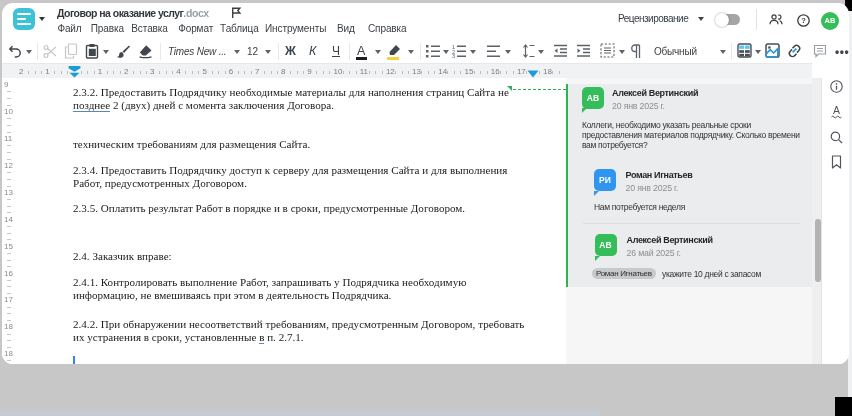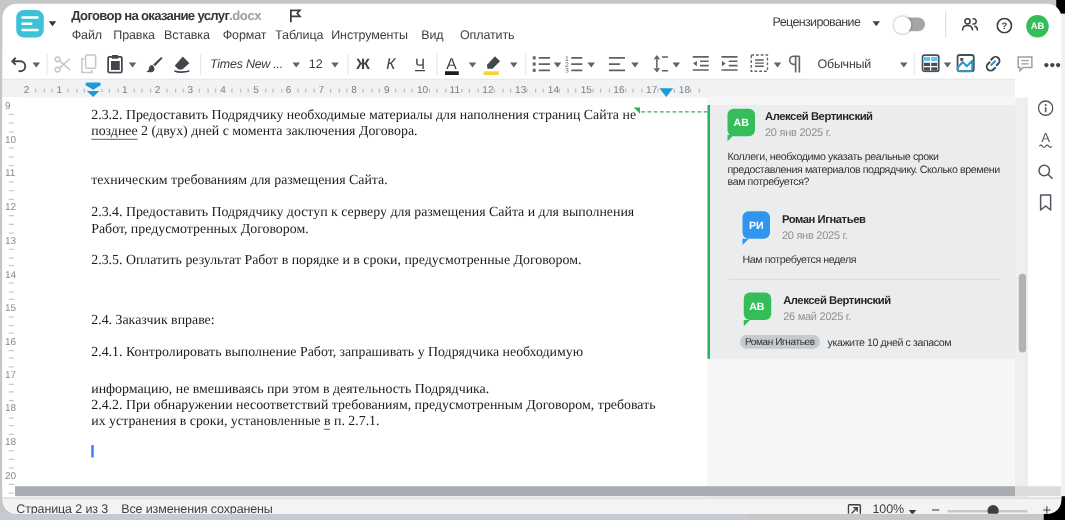--- a/index.html
+++ b/index.html
@@ -1,21 +1,21 @@
 <!DOCTYPE html>
 <html><head><meta charset="utf-8">
 <style>
 html,body{margin:0;padding:0;}
 body{width:852px;height:416px;position:relative;overflow:hidden;background:#c7c7c7;font-family:"Liberation Sans",sans-serif;}
 .abs{position:absolute;}
 #bg-tr{position:absolute;right:0;top:0;width:7px;height:11px;background:#000;}
 #bg-rs{position:absolute;right:0;top:11px;width:4px;height:386px;background:#eef0f2;}
 #bg-bl{position:absolute;left:0;bottom:0;width:600px;height:6px;background:#c6cad1;}
 #bg-br{position:absolute;right:0;bottom:0;width:17px;height:19px;background:#000;}
-#win{position:absolute;left:2px;top:3px;width:847px;height:408px;background:#fff;border-radius:11px;overflow:hidden;}
+#win{position:absolute;left:2px;top:3px;width:847px;height:361px;background:#fff;border-radius:11px;overflow:hidden;}
 #inner{position:absolute;left:-2px;top:-3px;width:852px;height:416px;}
 
 #logo{position:absolute;left:13px;top:8px;width:22px;height:22px;border-radius:6px;background:#3cc2d7;}
 #logo .l{position:absolute;left:4px;height:2.2px;border-radius:1.2px;background:#fff;}
 #logo-arrow{position:absolute;left:39px;top:16.5px;width:0;height:0;border-left:3.5px solid transparent;border-right:3.5px solid transparent;border-top:4.5px solid #333;}
 #title{position:absolute;left:57px;top:6.5px;font-size:10.5px;letter-spacing:-0.55px;font-weight:700;color:#33383d;white-space:nowrap;}
 #title .ext{color:#9aa0a6;letter-spacing:-0.4px;}
 #menus{position:absolute;left:0;top:23px;font-size:10px;letter-spacing:-0.1px;color:#3a3f44;}
 #menus span{position:absolute;top:0;white-space:nowrap;}
 #rev{position:absolute;left:618px;top:13px;font-size:10px;letter-spacing:-0.5px;color:#3a3f44;}
@@ -83,21 +83,21 @@
         <path d="M1.7 0.5 v10.5 M1.7 1.2 h7.2 l-2.1 2.4 2.1 2.4 h-7.2" fill="none" stroke="#3c4043" stroke-width="1.4"></path>
       </svg>
   <div id="menus">
     <span style="left:57.4px">Файл</span>
     <span style="left:90.7px">Правка</span>
     <span style="left:131.3px">Вставка</span>
     <span style="left:178.2px">Формат</span>
     <span style="left:220.1px">Таблица</span>
     <span style="left:265px">Инструменты</span>
     <span style="left:337px">Вид</span>
-    <span style="left:368px">Оплатить</span>
+    <span style="left:368px">Справка</span>
   </div>
   <div id="rev">Рецензирование</div>
   <div id="rev-arrow"></div>
   <div id="toggle">
         <div class="knob"></div>
       </div>
   <div id="tsep"></div>
   <svg class="abs" style="left:769px;top:14px;" width="14" height="11" viewBox="0 0 14 11">
         <circle cx="5" cy="3" r="2.1" fill="none" stroke="#3c4043" stroke-width="1.2"></circle>
         <path d="M1 10.3 c0-2.6 1.8-4 4-4 s4 1.4 4 4" fill="none" stroke="#3c4043" stroke-width="1.2"></path>
@@ -327,21 +327,21 @@
     <div id="thread"></div>
     <div id="doc">
           <div style="top: 9.4px;">2.3.2. Предоставить Подрядчику необходимые материалы для наполнения страниц Сайта не</div>
           <div style="top: 22.4px;"><span class="u1">позднее</span> 2 (двух) дней с момента заключения Договора.</div>
           <div style="top: 61.4px;">техническим требованиям для размещения Сайта.</div>
           <div style="top: 86.9px;">2.3.4. Предоставить Подрядчику доступ к серверу для размещения Сайта и для выполнения</div>
           <div style="top: 99.9px;">Работ, предусмотренных Договором.</div>
           <div style="top: 125.4px;">2.3.5. Оплатить результат Работ в порядке и в сроки, предусмотренные Договором.</div>
           <div style="top: 173.4px;">2.4. Заказчик вправе:</div>
           <div style="top: 198.9px;">2.4.1. Контролировать выполнение Работ, запрашивать у Подрядчика необходимую</div>
-          <div style="top: 211.9px; margin-top: 16px;">информацию, не вмешиваясь при этом в деятельность Подрядчика.</div>
+          <div style="top: 211.9px;">информацию, не вмешиваясь при этом в деятельность Подрядчика.</div>
           <div style="top: 240.9px;">2.4.2. При обнаружении несоответствий требованиям, предусмотренным Договором, требовать</div>
           <div style="top: 253.9px;">их устранения в сроки, установленные <span class="u1">в</span> п. 2.7.1.</div>
         </div>
     <div id="vruler">
           <span class="n" style="top: 2.2px;">9</span>
           <span class="t" style="top: 13.425px;"></span>
           <span class="t" style="top: 20.15px;"></span>
           <span class="t" style="top: 26.875px;"></span>
           <span class="n" style="top: 29.1px;">10</span>
           <span class="t" style="top: 40.325px;"></span>

